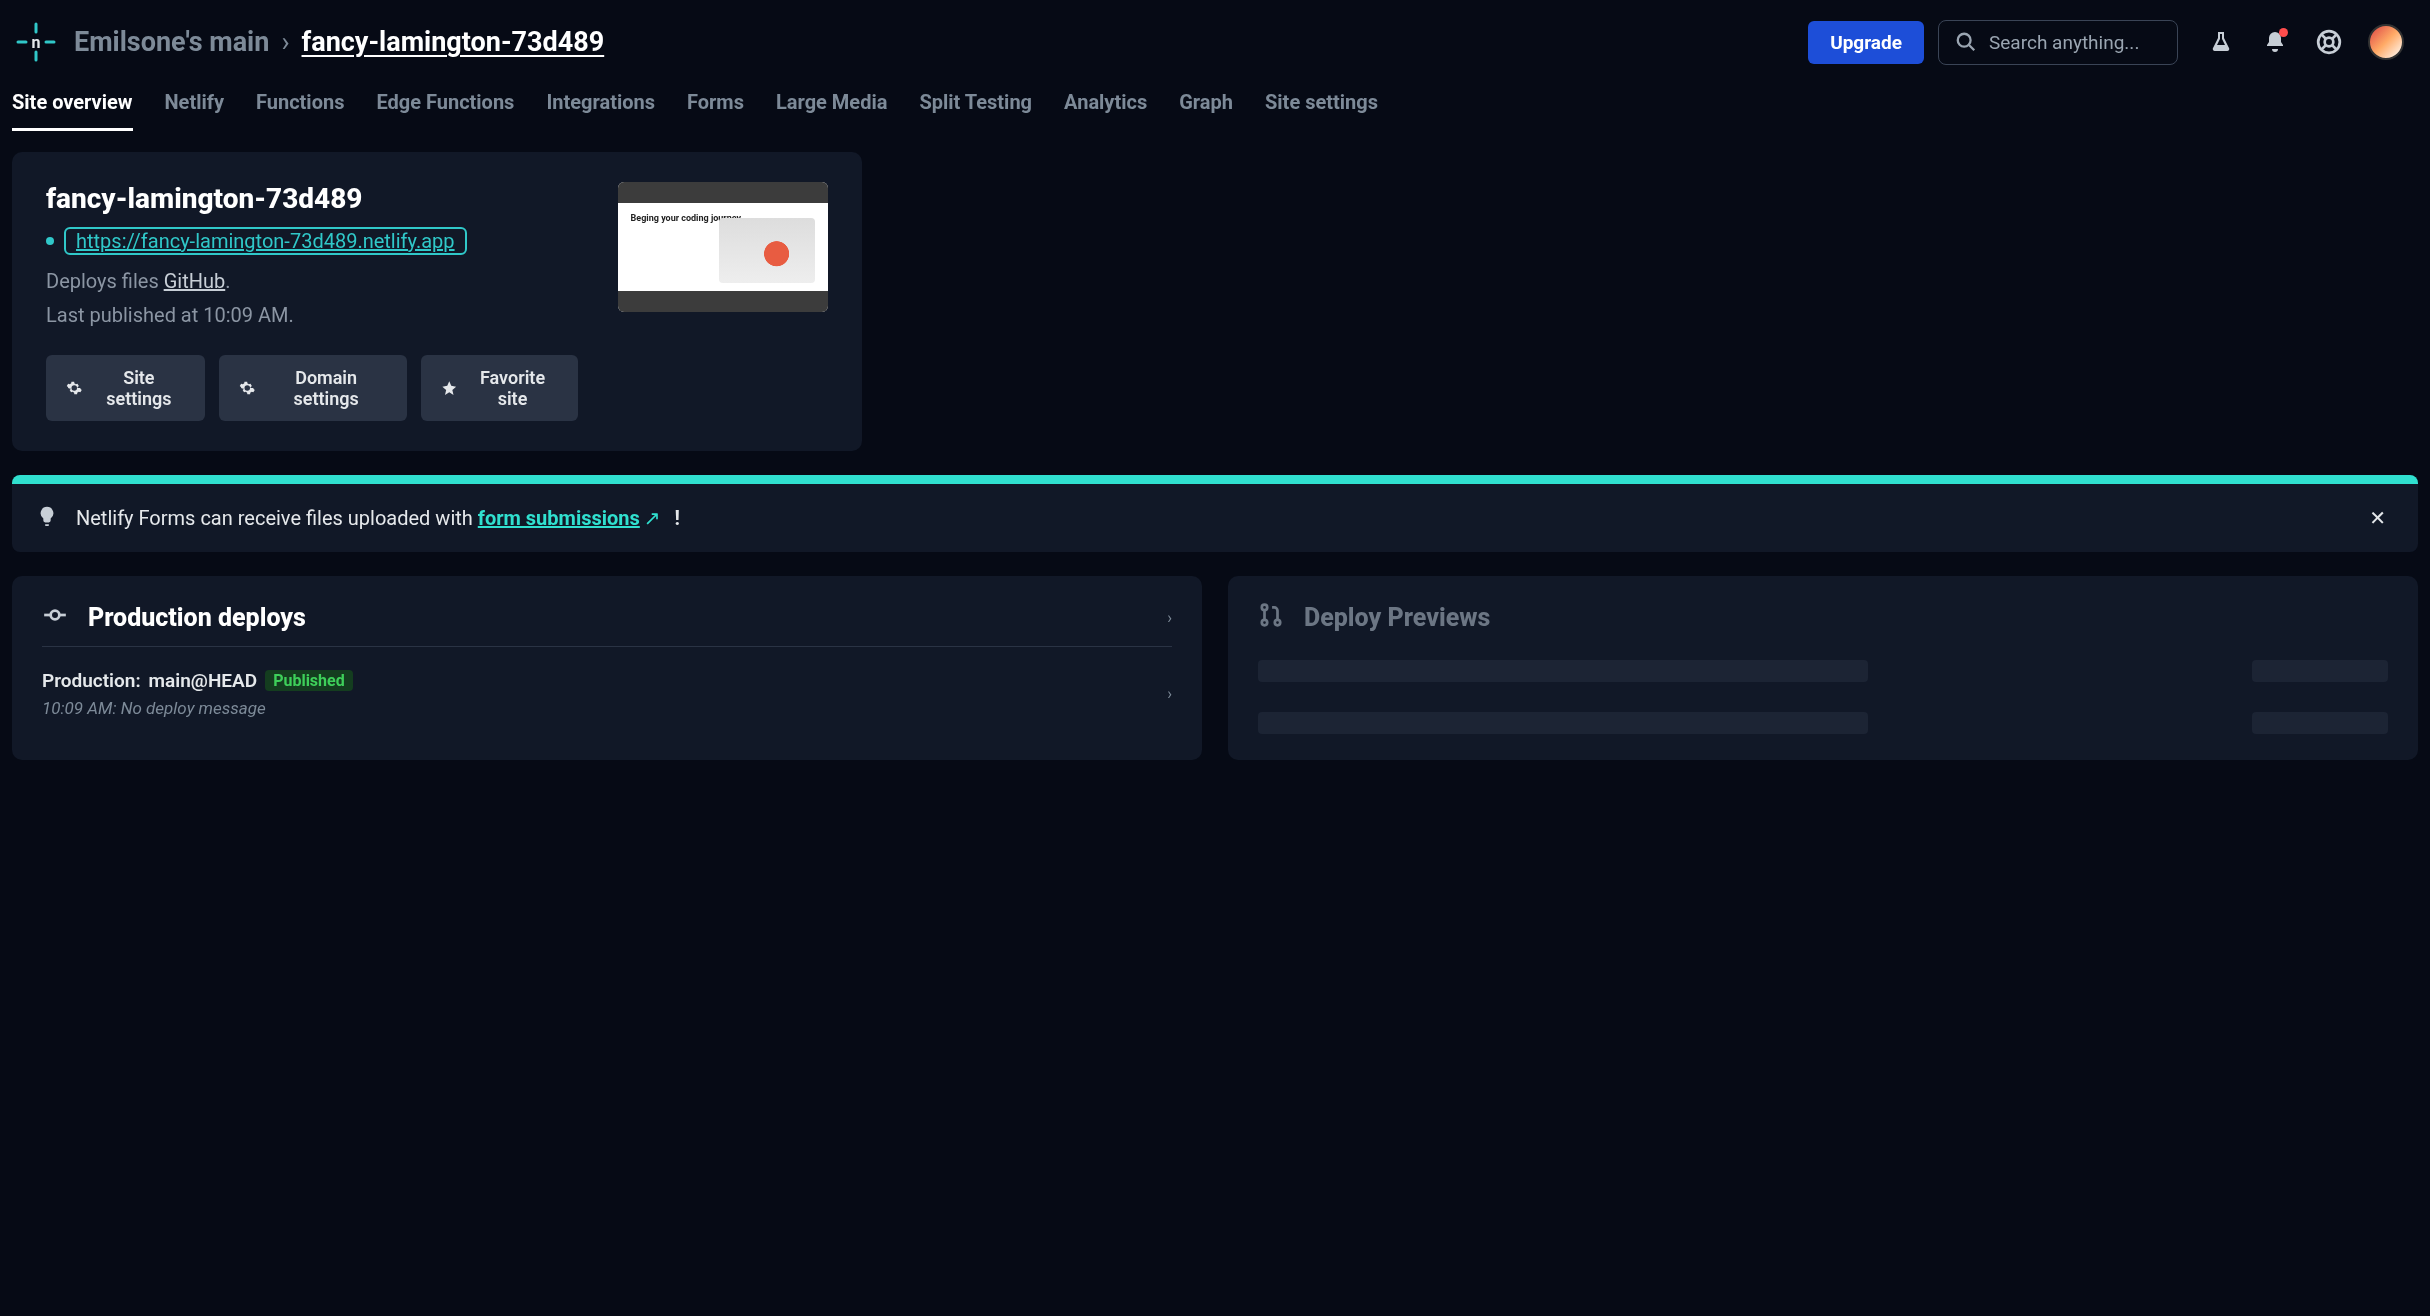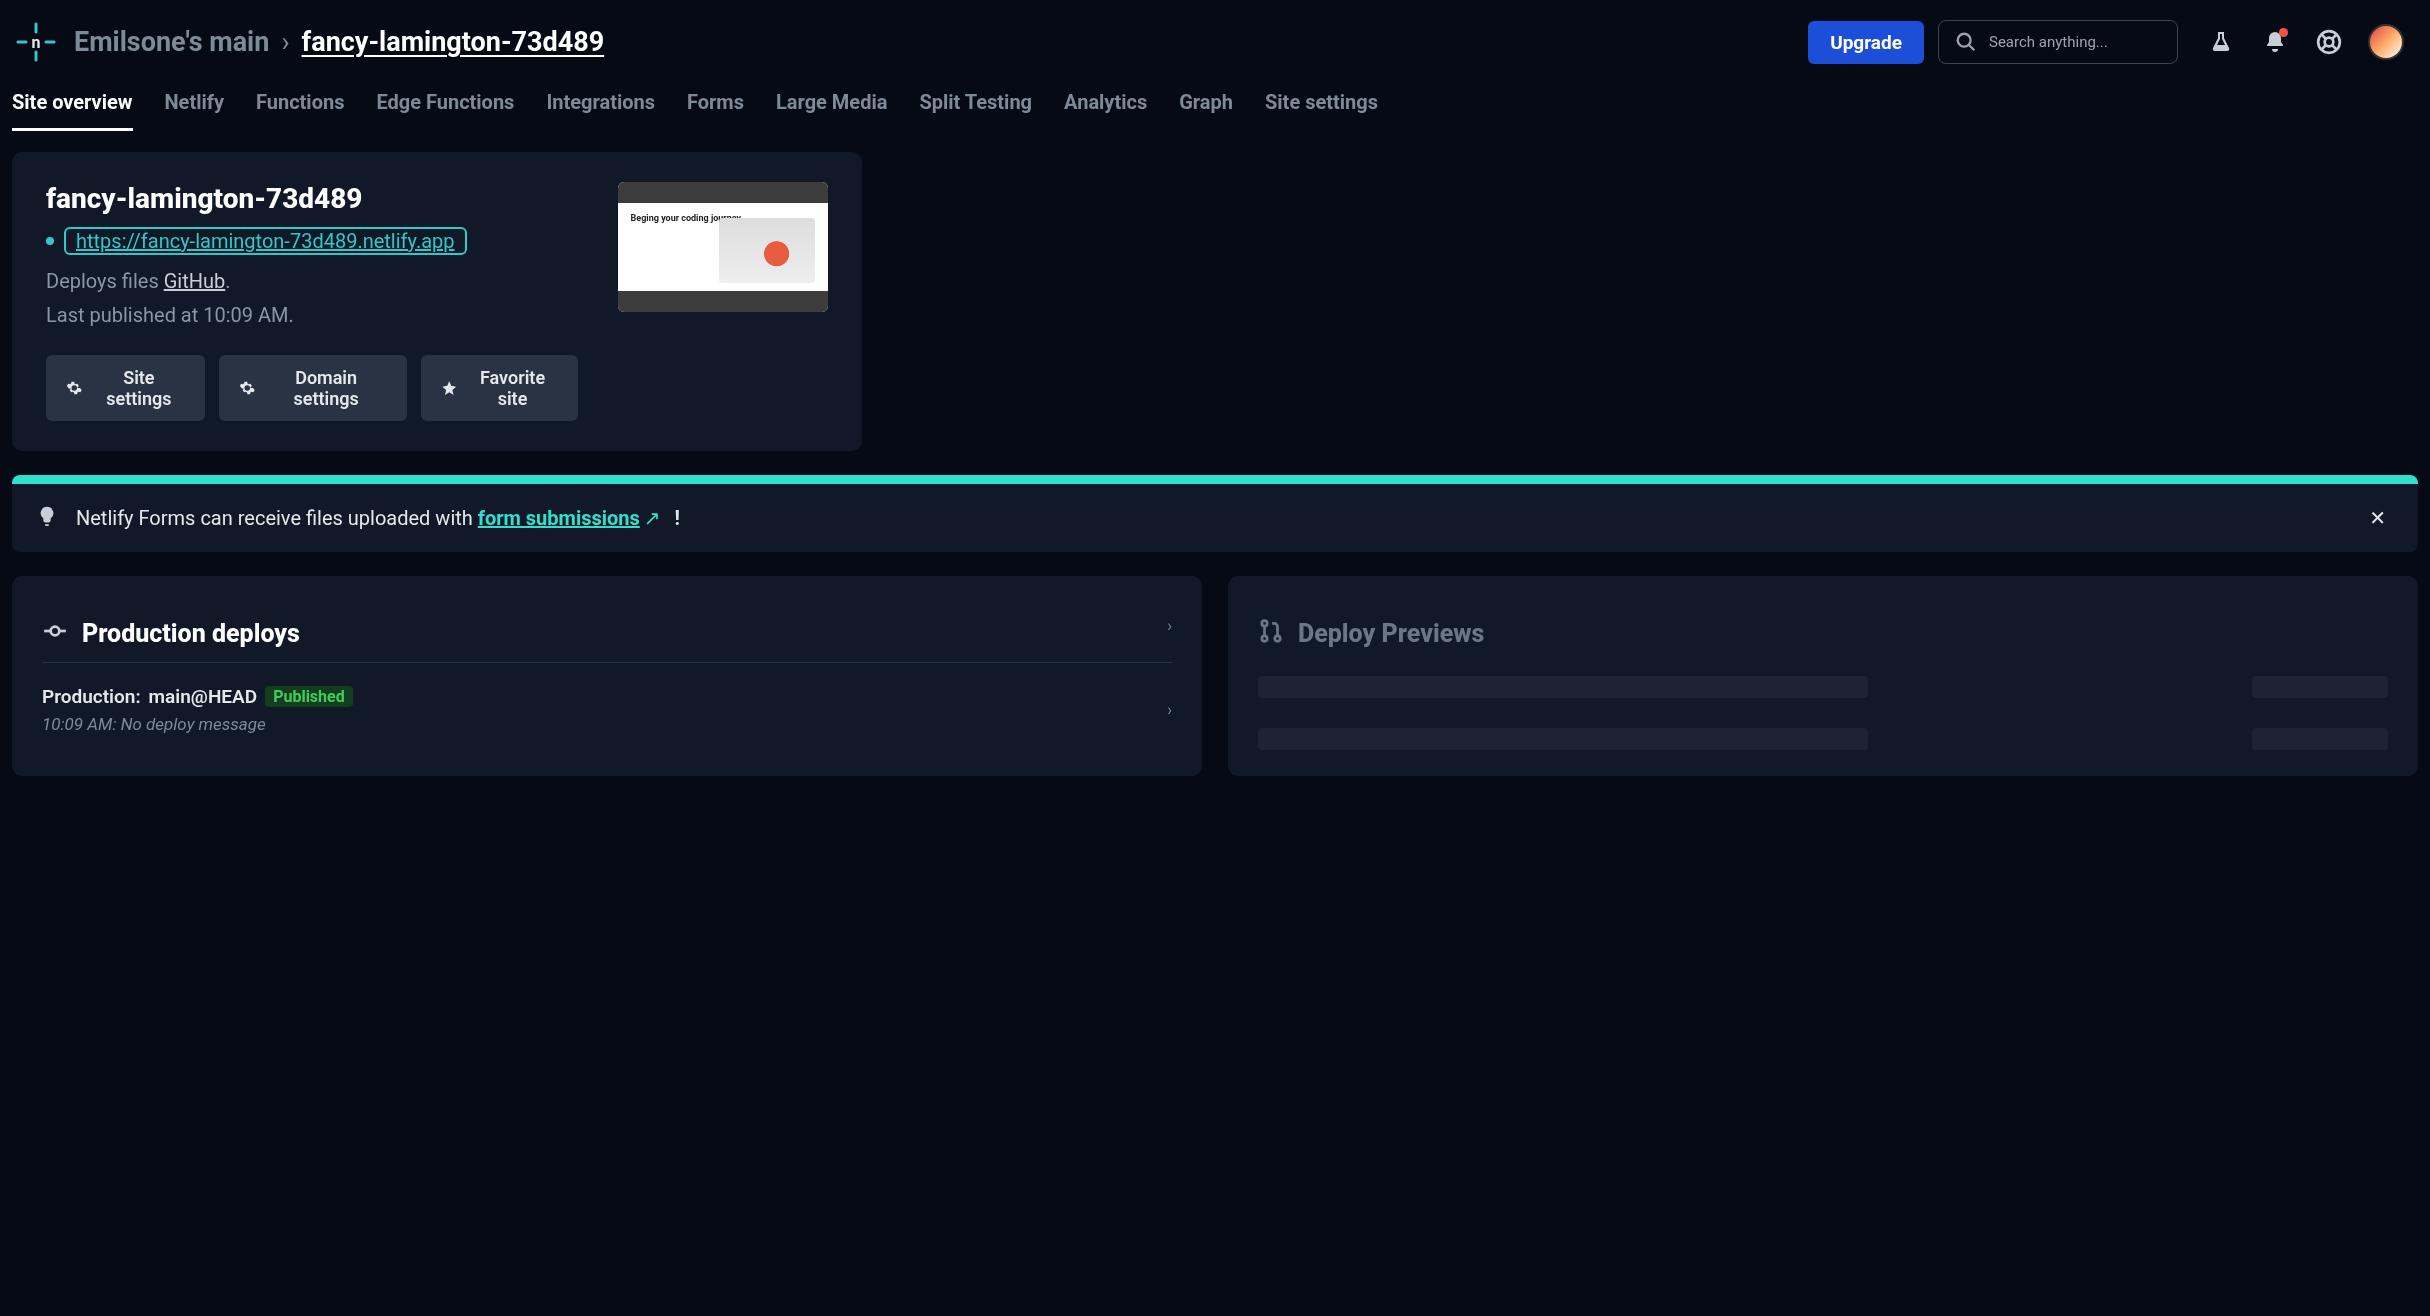--- a/index.html
+++ b/index.html
@@ -9,21 +9,21 @@
     
     .header { display:flex; align-items:center; padding:18px 12px 12px 12px; gap:14px; }
     .logo { width:48px; height:48px; display:flex; align-items:center; justify-content:center; color:#30c8c9; }
     .breadcrumbs { display:flex; align-items:center; gap:12px; font-size:27px; font-weight:700; flex:1; }
     .crumb-team { color:#7d8a98; cursor:pointer; }
     .crumb-sep { color:#7d8a98; font-weight:400; }
     .crumb-site { color:#fff; text-decoration:underline; text-underline-offset:4px; cursor:pointer; }
     .upgrade-btn { background:#1d4ed8; color:#fff; border:none; padding:10px 22px; font-size:19px; font-weight:700; border-radius:6px; cursor:pointer; }
     .search-box { display:flex; align-items:center; gap:12px; background:transparent; border:1px solid #3a4456; border-radius:8px; padding:10px 16px; width:240px; cursor:text; }
     .search-box svg { color:#9aa5b1; }
-    .search-ph { color:#9aa5b1; font-size:15px; }
+    .search-ph { color:#9aa5b1; font-size:19px; }
     .header-icons { display:flex; align-items:center; gap:24px; padding:0 14px; }
     .hicon { width:30px; height:30px; display:flex; align-items:center; justify-content:center; color:#c7ced6; cursor:pointer; position:relative; }
     .notif-dot{position:absolute;top:1px;right:2px;width:9px;height:9px;border-radius:50%;background:#ff4d4d;}
     .avatar { width:36px; height:36px; border-radius:50%; background:linear-gradient(135deg,#d44,#fa6,#fff); cursor:pointer; border:2px solid #333; }
 
     
     .tabs { display:flex; gap:32px; padding:6px 12px 0 12px; border-bottom:1px solid transparent; }
     .tab { font-size:20px; font-weight:700; color:#7d8a98; padding:6px 0 14px 0; cursor:pointer; }
     .tab.active { color:#fff; border-bottom:3px solid #fff; }
 
@@ -56,21 +56,21 @@
     .tip-text { flex:1; color:#e5e8eb; }
     .tip-link { color:#30e0cf; font-weight:700; text-decoration:underline; cursor:pointer; }
     .tip-ext{color:#30e0cf;margin-left:4px;}
     .tip-excl{color:#e5e8eb;margin-left:14px;font-weight:700;}
     .tip-close { color:#e5e8eb; cursor:pointer; font-size:20px; padding:4px 8px; }
 
     
     .lower { display:grid; grid-template-columns:1fr 1fr; gap:26px; margin-top:24px; }
     .panel { background:#111827; border-radius:10px; padding:26px 30px; }
     .panel-head { display:flex; align-items:center; justify-content:space-between; border-bottom:1px solid #2a3344; padding-bottom:14px; margin-bottom:22px; }
-    .panel-title-row { display:flex; align-items:flex-end; gap:14px;margin-top:16px; }
+    .panel-title-row { display:flex; align-items:flex-end; gap:20px; }
     .panel-title { font-size:25px; font-weight:800; color:#fff; }
     .panel-title.muted { color:#6c7684; }
     .panel-chevron { color:#7d8a98; cursor:pointer; }
     .panel-icon { color:#c7ced6; }
     .panel-icon.muted{color:#6c7684;}
 
     .deploy-row { display:flex; align-items:center; justify-content:space-between; cursor:pointer; }
     .deploy-main { }
     .deploy-line1 { font-size:19px; color:#e5e8eb; font-weight:600; display:flex; align-items:center; gap:8px; }
     .pub-badge { background:#143d1f; color:#3ecf5a; font-size:16px; font-weight:700; padding:1px 8px; border-radius:4px; }

